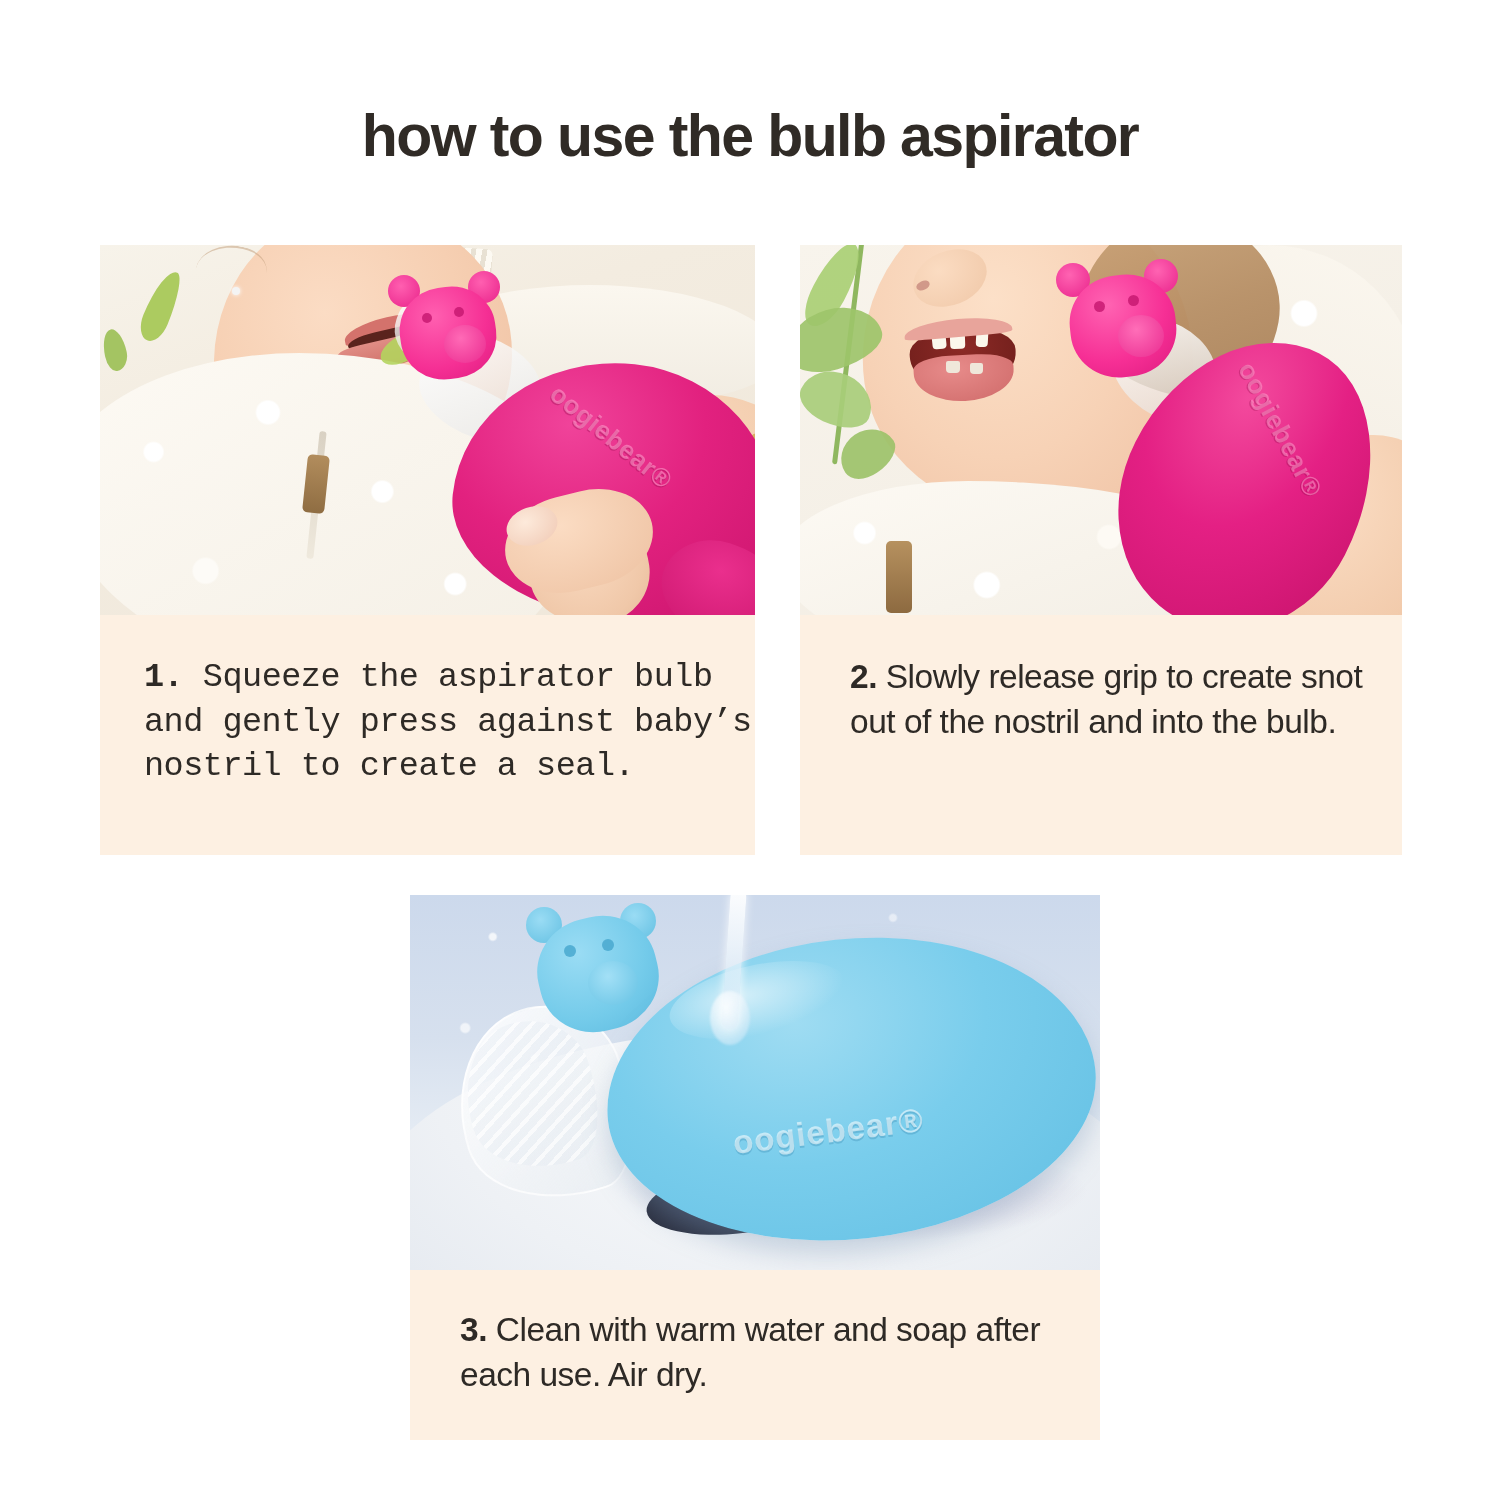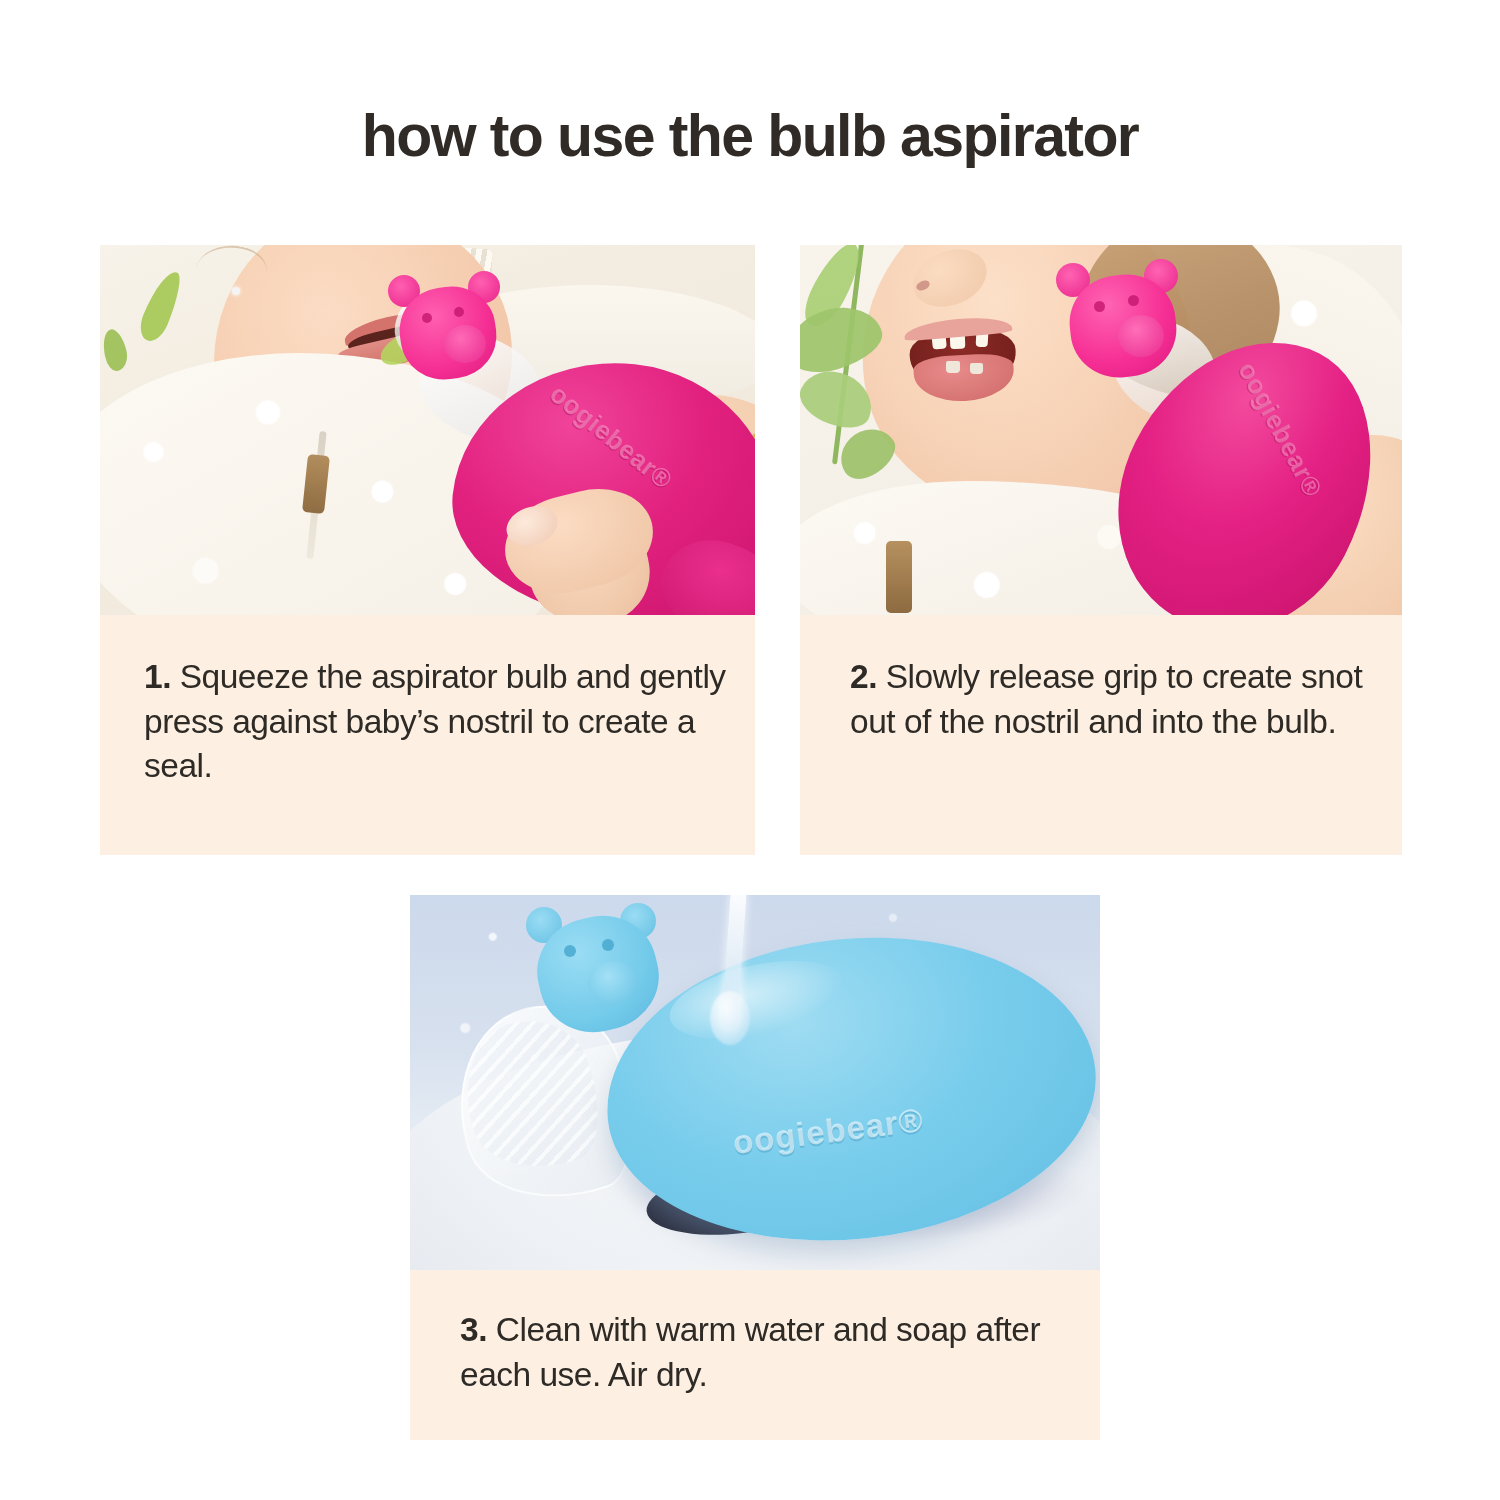--- a/index.html
+++ b/index.html
@@ -45,21 +45,21 @@
     background: #fdf0e2;
     color: #2e2a26;
     font-size: 33.5px;
     line-height: 1.33;
     letter-spacing: -0.5px;
   }
   .panel-caption .num { font-weight: 700; }
 
   #panel-1 { left: 100px; top: 245px; width: 655px; }
   #panel-1 .panel-photo { height: 370px; }
-  #panel-1 .panel-caption { height: 240px; padding: 40px 0 0 44px; }
+  #panel-1 .panel-caption { height: 240px; padding: 40px 0 0 44px; font-family: Liberation Mono, monospace; }
 
   #panel-2 { left: 800px; top: 245px; width: 602px; }
   #panel-2 .panel-photo { height: 370px; }
   #panel-2 .panel-caption { height: 240px; padding: 40px 0 0 50px; }
 
   #panel-3 { left: 410px; top: 895px; width: 690px; }
   #panel-3 .panel-photo { height: 375px; }
   #panel-3 .panel-caption { height: 170px; padding: 38px 14px 0 50px; }
 
   

